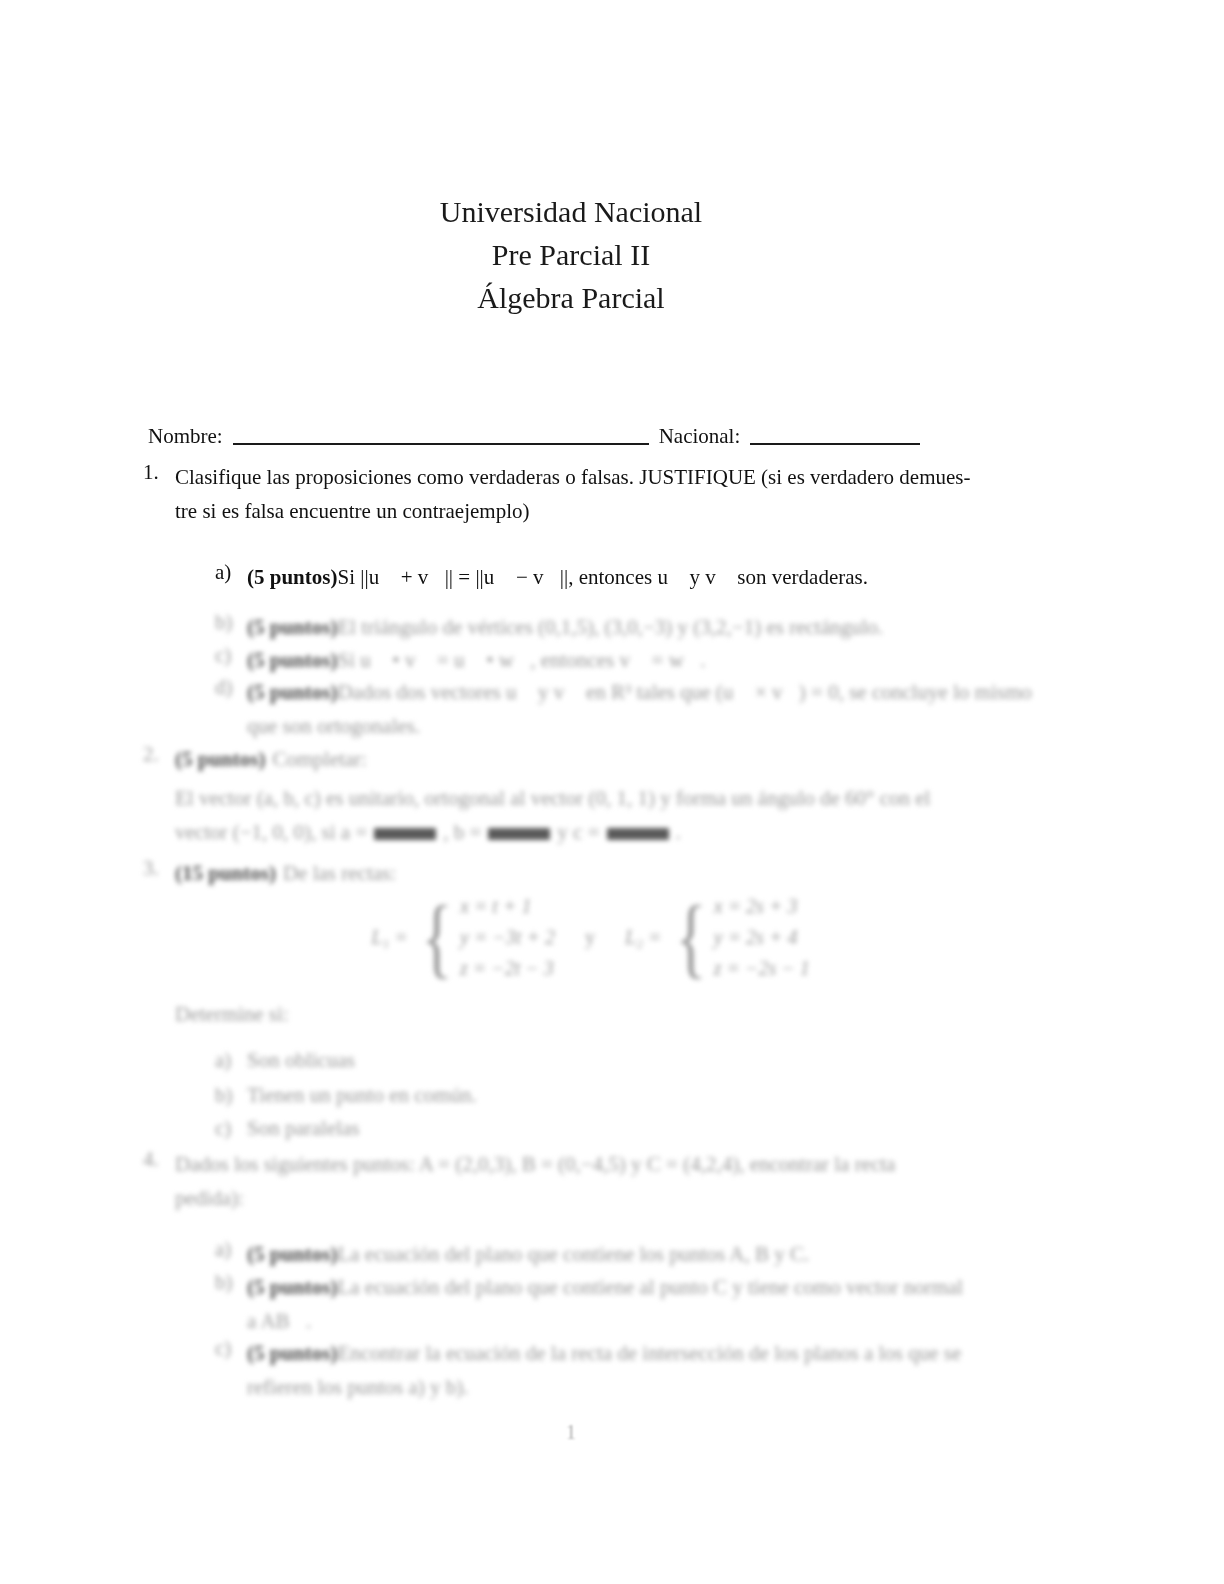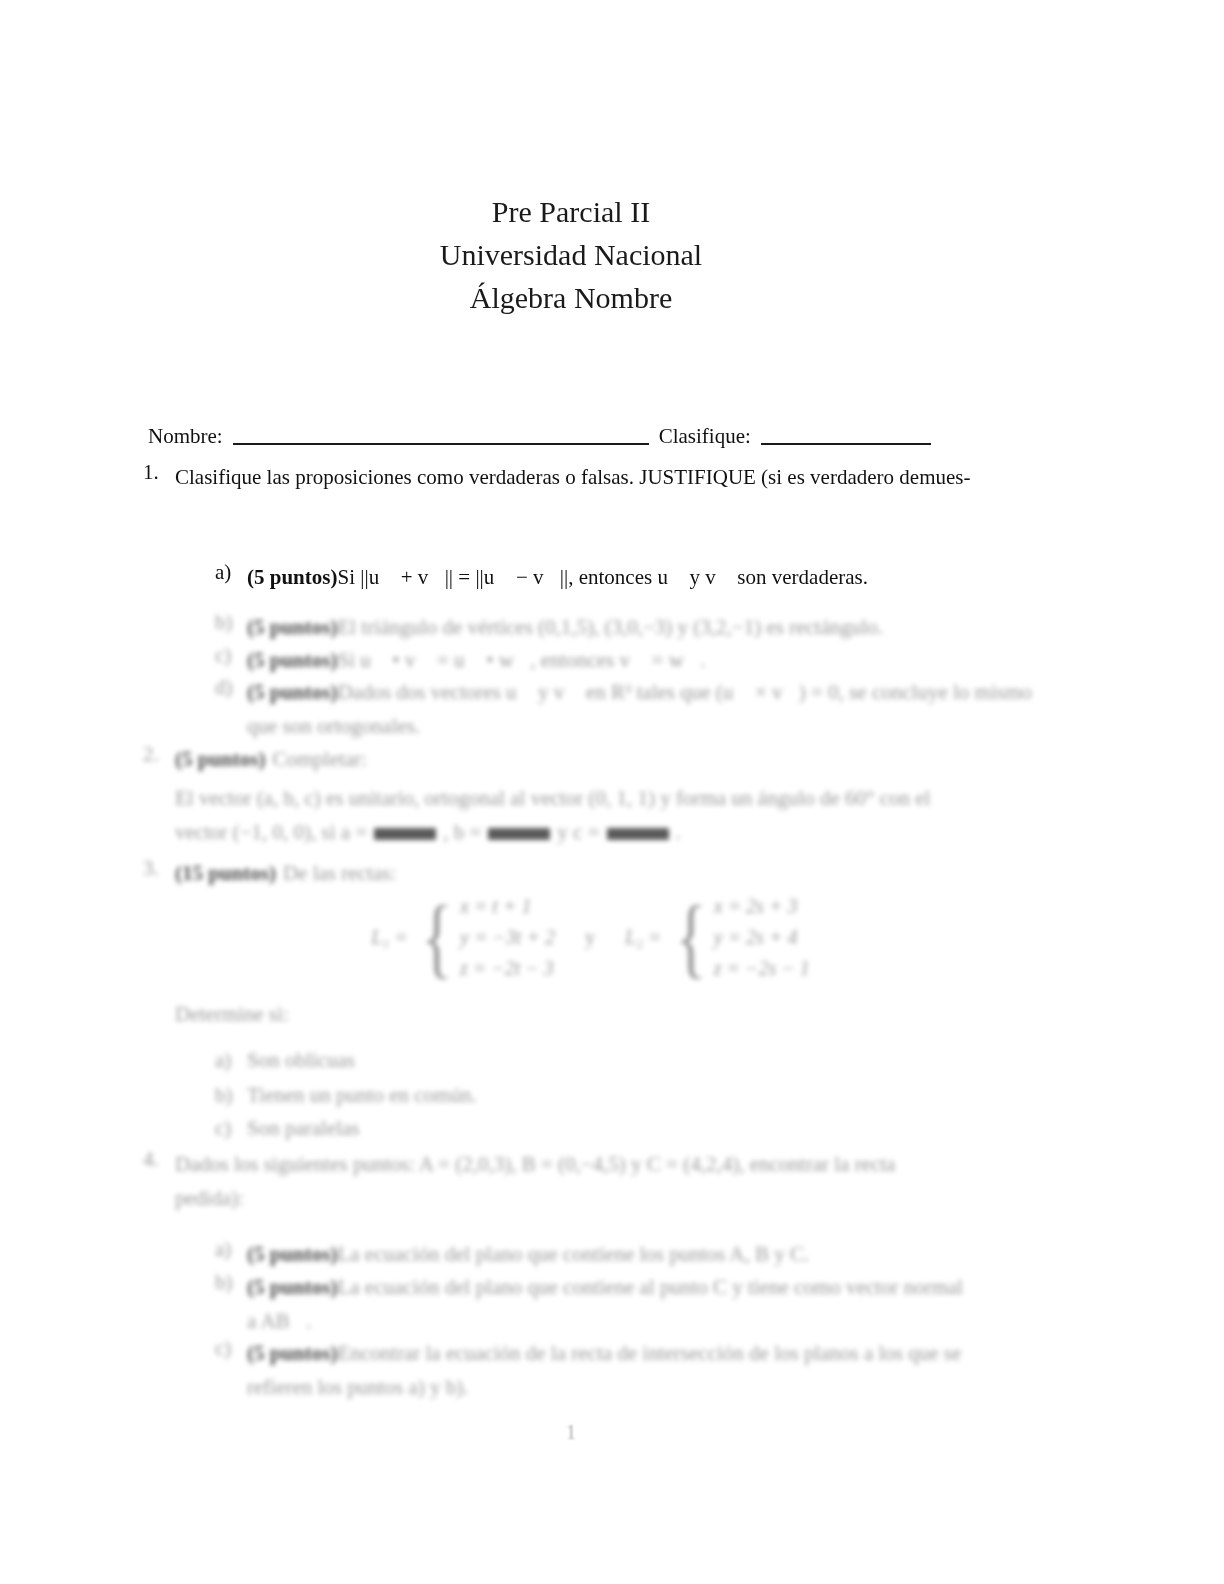--- a/index.html
+++ b/index.html
@@ -34,36 +34,37 @@
   .eqlabel { margin-right:6px; }
   .eqconn { margin:0 30px; font-style:normal; }
   .pagenum { left:143px; top:1420px; width:856px; text-align:center; color:#b0b0b0; filter:blur(1.2px); }
 </style>
 </head>
 <body>
 
 <div class="page">
 
   <header class="abs title">
+    <div>Universidad Nacional</div>
     <div>Pre Parcial II</div>
-    <div>Universidad Nacional</div>
-    <div>Álgebra Nombre</div>
+    <div>Álgebra Parcial</div>
   </header>
 
   <div class="abs nameline">
     <span>Nombre:</span>
     <span class="rule rule-name"></span>
-    <span>Clasifique:</span>
+    <span>Nacional:</span>
     <span class="rule rule-doc"></span>
   </div>
 
   <div class="abs item" style="left:143px; top:460px; width:895px;">
     <span class="inum">1.</span>
     <span class="itext">
       <span class="ln">Clasifique las proposiciones como verdaderas o falsas. JUSTIFIQUE (si es verdadero demues-</span>
+      <span class="ln">tre si es falsa encuentre un contraejemplo)</span>
     </span>
   </div>
 
   <div class="abs item" style="left:215px; top:560px; width:840px;">
     <span class="slabel">a)</span>
     <span class="itext">
       <span class="pts">(5 puntos)</span><span>Si ||u⃗ + v⃗|| = ||u⃗ − v⃗||, entonces u⃗ y v⃗ son verdaderas.</span>
     </span>
   </div>
 

